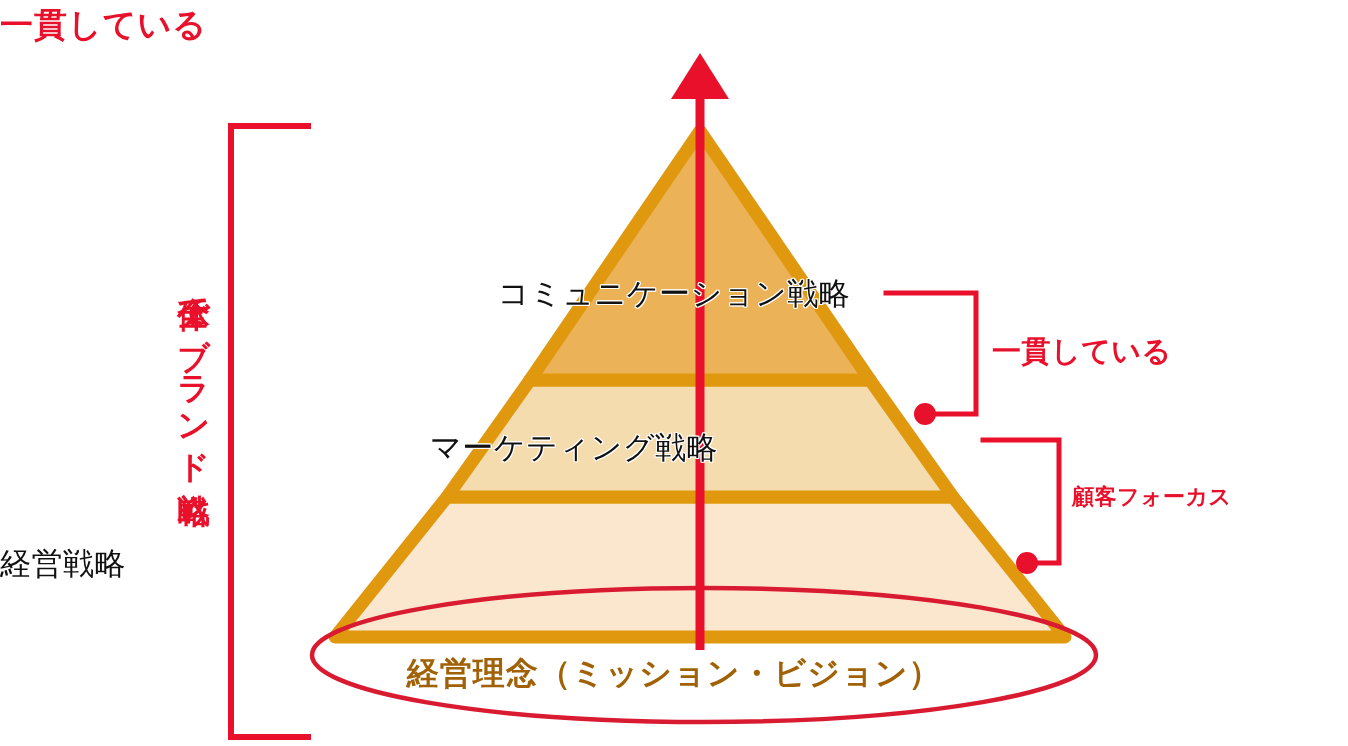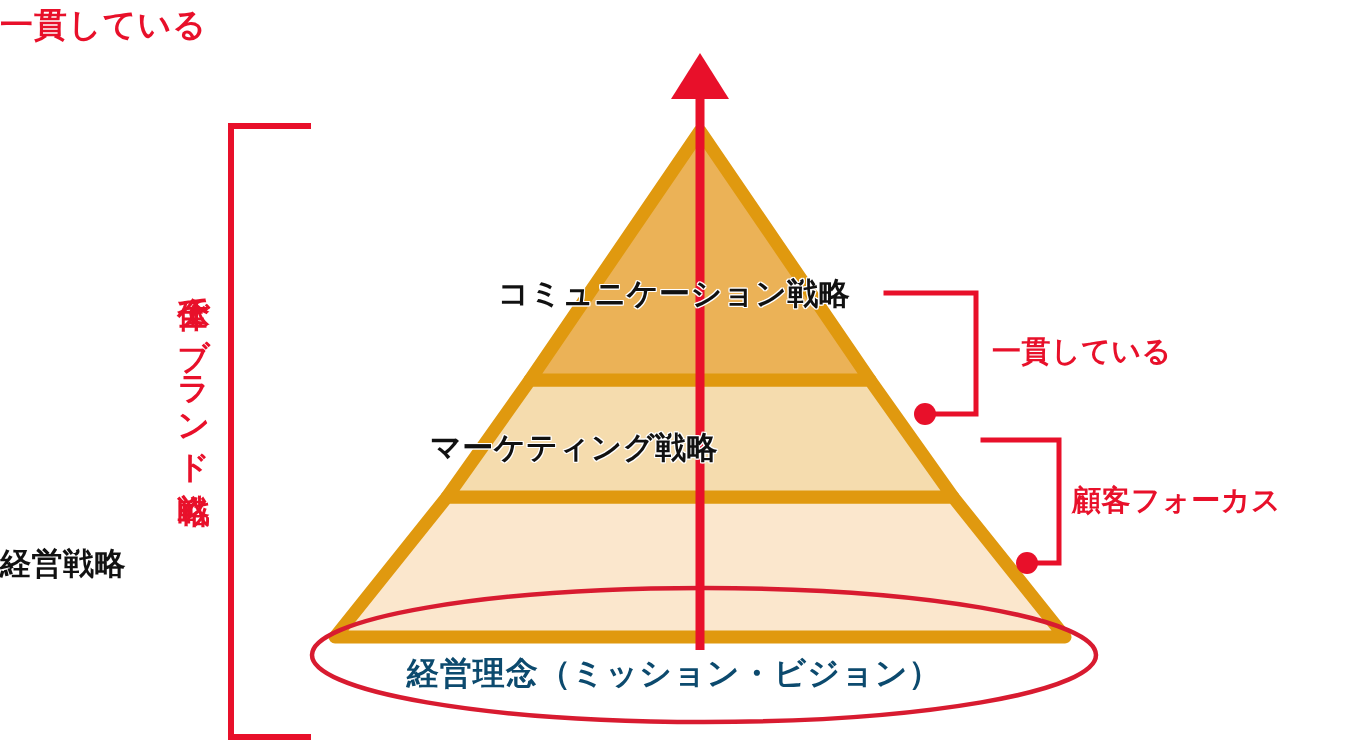--- a/index.html
+++ b/index.html
@@ -31,21 +31,21 @@
     display: block;
   }
   
   .txt {
     position: absolute;
     white-space: nowrap;
     line-height: 1;
   }
   .tier-label {
     font-family: "Liberation Sans", "DejaVu Sans", sans-serif;
-    font-weight: bold;
+    font-weight: normal;
     color: #111111;
     font-size: 31px;
     letter-spacing: 0.5px;
     text-shadow:
        1px 0 0 #ffffff, -1px 0 0 #ffffff,
        0 1px 0 #ffffff, 0 -1px 0 #ffffff,
        1px 1px 0 #ffffff, -1px -1px 0 #ffffff,
        1px -1px 0 #ffffff, -1px 1px 0 #ffffff;
   }
   .red-label {
@@ -81,38 +81,38 @@
     left: 0;
     top: 548px;
     width: 1348px;
     text-align: left;
   }
   #label-foundation {
     left: 0;
     top: 657px;
     width: 1348px;
     text-align: center;
-    color: #0c4a6e;
+    color: #a16207;
     font-size: 32px;
     font-weight: bold;
     letter-spacing: 1px;
   }
   #label-messaging {
     left: 992px;
     top: 337px;
     color: #e8102a;
     font-size: 29px;
     font-weight: bold;
     letter-spacing: 0.5px;
   }
   #label-customer-focus {
     left: 1072px;
     top: 486px;
     color: #e8102a;
-    font-size: 29px;
+    font-size: 22px;
     font-weight: bold;
     letter-spacing: 0.5px;
   }
   #label-brand-strategy-vertical {
     position: absolute;
     left: 166px;
     top: 272px;
     width: 44px;
     color: #e8102a;
     font-size: 32px;

